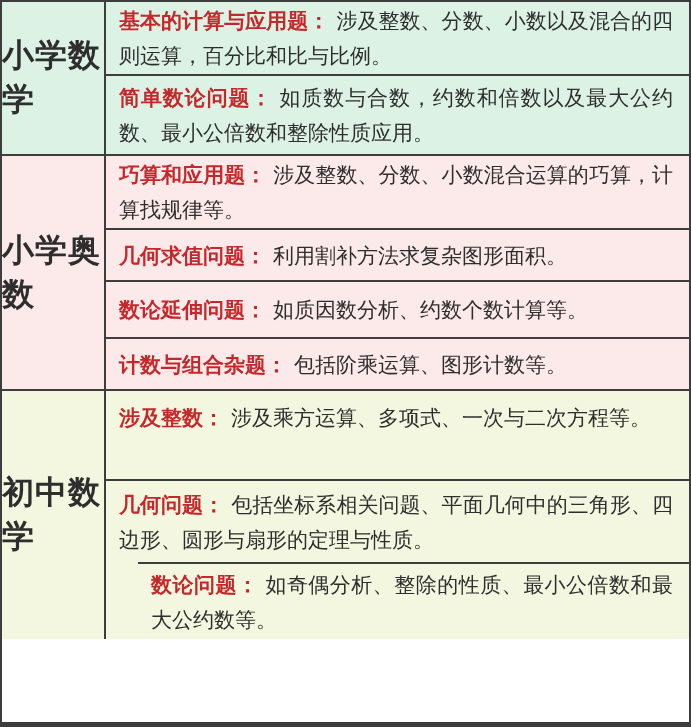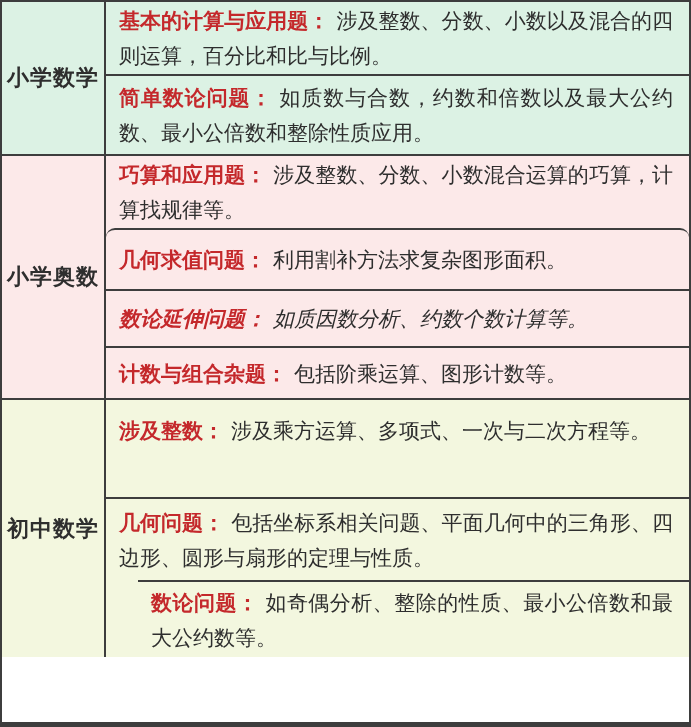--- a/index.html
+++ b/index.html
@@ -29,21 +29,21 @@
   .sec-cream { background: #f3f7df; }
 
   .label-cell {
     width: 104px;
     flex: 0 0 104px;
     box-sizing: border-box;
     border-right: 2px solid #3d3d3d;
     display: flex;
     align-items: center;
     justify-content: center;
-    font-size: 22px;
+    font-size: 32px;
     font-weight: 600;
     color: #2e2e2e;
     letter-spacing: 1px;
   }
   .content-col {
     flex: 1 1 auto;
     display: flex;
     flex-direction: column;
     min-width: 0;
   }
@@ -65,22 +65,22 @@
   }
   .item-title {
     color: #c4282b;
     font-weight: bold;
     margin-right: 7px;
   }
   
   .h82 { height: 72px; }
   .h81 { height: 81px; }
   .h80 { height: 80px; }
-  .h59 { height: 61px; border-radius: 9px; }
-  .h57 { height: 57px; font-style: italic; }
+  .h59 { height: 52px; }
+  .h57 { height: 57px; }
   .h56 { height: 52px; }
   .h83 { height: 83px; margin-top: 36px; }
   .h77 { height: 77px; margin-left: 32px; }
 </style>
 </head>
 <body>
 
 <div class="board">
 
   <section class="section sec-green" style="background: rgb(220, 242, 228);">

